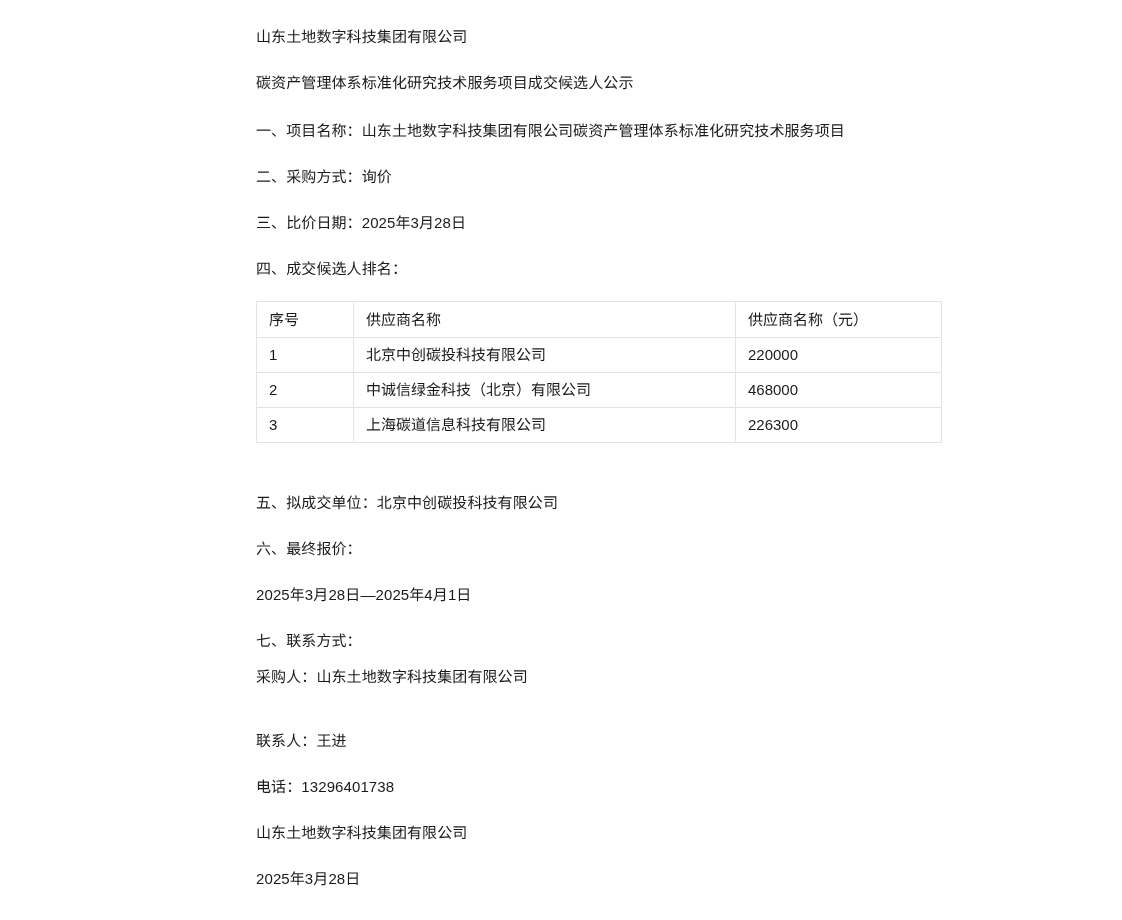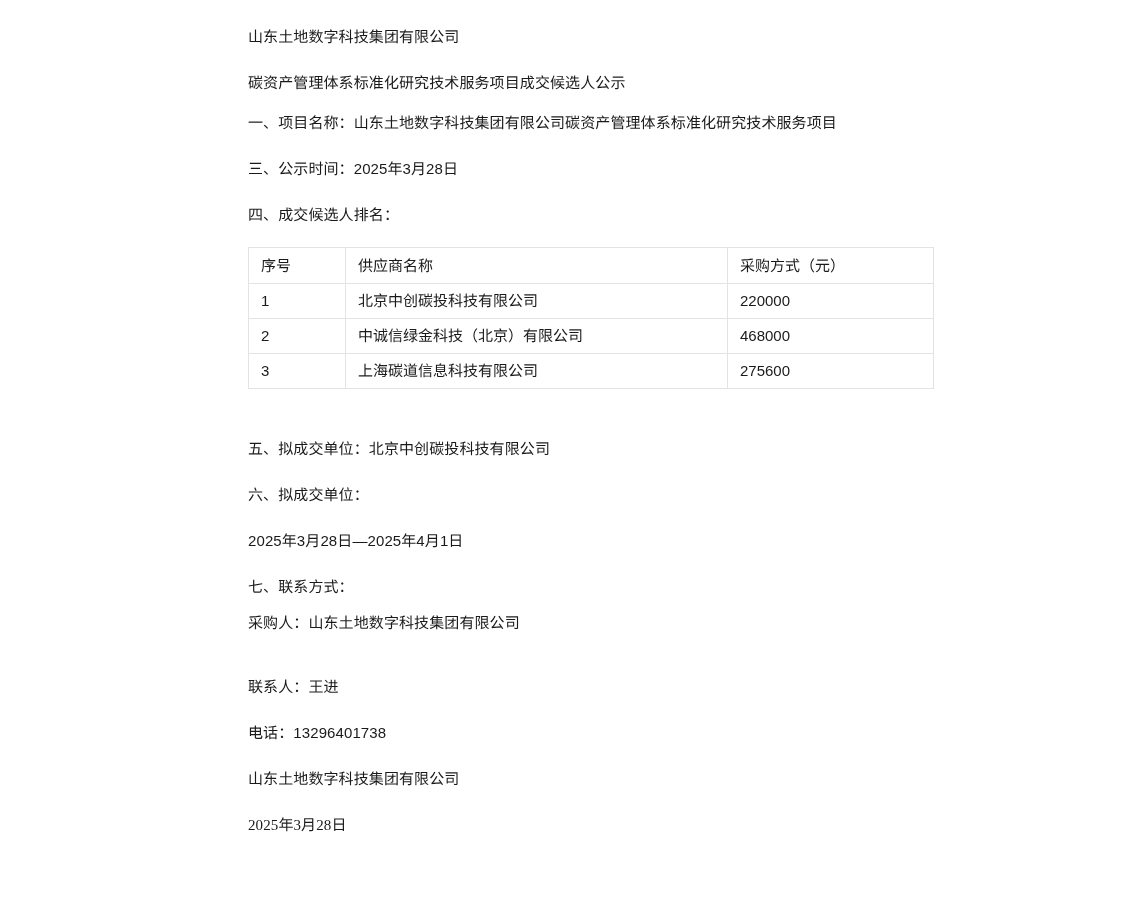--- a/index.html
+++ b/index.html
@@ -15,21 +15,21 @@
     overflow: hidden;
   }
   .page {
     position: relative;
     width: 1122px;
     height: 920px;
     background: #ffffff;
   }
   .doc {
     position: absolute;
-    left: 248px;
+    left: 256px;
     top: 0;
     width: 614px;
   }
   .para {
     font-size: 15px;
     line-height: 26px;
     color: #1a1a1a;
     margin: 0;
     padding: 0;
     letter-spacing: 0.1px;
@@ -71,72 +71,75 @@
 </head>
 <body>
 
 <div class="page">
   <div class="doc">
 
     <div class="block" style="padding-top:24px;">
       <p class="para">山东土地数字科技集团有限公司</p>
     </div>
 
-    <div class="block" style="margin-bottom:14px;">
+    <div class="block" style="margin-bottom:22px;">
       <p class="para">碳资产管理体系标准化研究技术服务项目成交候选人公示</p>
     </div>
 
     <div class="block" style="margin-bottom:20px;">
       <p class="para">一、项目名称：山东土地数字科技集团有限公司碳资产管理体系标准化研究技术服务项目</p>
     </div>
 
+    <div class="block" style="margin-bottom:20px;">
+      <p class="para">二、采购方式：询价</p>
+    </div>
 
     <div class="block" style="margin-bottom:20px;">
-      <p class="para">三、公示时间：2025年3月28日</p>
+      <p class="para">三、比价日期：2025年3月28日</p>
     </div>
 
     <div class="block" style="margin-bottom:19px;">
       <p class="para">四、成交候选人排名：</p>
     </div>
 
     <table class="bid-table">
       <thead>
         <tr>
           <th class="col-idx">序号</th>
           <th class="col-name">供应商名称</th>
-          <th class="col-price">采购方式（元）</th>
+          <th class="col-price">供应商名称（元）</th>
         </tr>
       </thead>
       <tbody>
         <tr>
           <td class="col-idx">1</td>
           <td class="col-name">北京中创碳投科技有限公司</td>
           <td class="col-price">220000</td>
         </tr>
         <tr>
           <td class="col-idx">2</td>
           <td class="col-name">中诚信绿金科技（北京）有限公司</td>
           <td class="col-price">468000</td>
         </tr>
         <tr>
           <td class="col-idx">3</td>
           <td class="col-name">上海碳道信息科技有限公司</td>
-          <td class="col-price">275600</td>
+          <td class="col-price">226300</td>
         </tr>
       </tbody>
     </table>
 
     <div class="spacer-20" style="height:47px;"></div>
 
     <div class="block" style="margin-bottom:20px;">
       <p class="para">五、拟成交单位：北京中创碳投科技有限公司</p>
     </div>
 
     <div class="block" style="margin-bottom:20px;">
-      <p class="para">六、拟成交单位：</p>
+      <p class="para">六、最终报价：</p>
     </div>
 
     <div class="block" style="margin-bottom:20px;">
       <p class="para">2025年3月28日—2025年4月1日</p>
     </div>
 
     <div class="block" style="margin-bottom:12px;">
       <p class="para">七、联系方式：</p>
     </div>
 
@@ -149,18 +152,18 @@
     </div>
 
     <div class="block" style="margin-bottom:20px;">
       <p class="para">电话：13296401738</p>
     </div>
 
     <div class="block" style="margin-bottom:20px;">
       <p class="para">山东土地数字科技集团有限公司</p>
     </div>
 
-    <div class="block" style="margin-bottom:0;font-family:Liberation Serif, serif;">
+    <div class="block" style="margin-bottom:0;">
       <p class="para">2025年3月28日</p>
     </div>
 
   </div>
 </div>
 
 </body></html>

